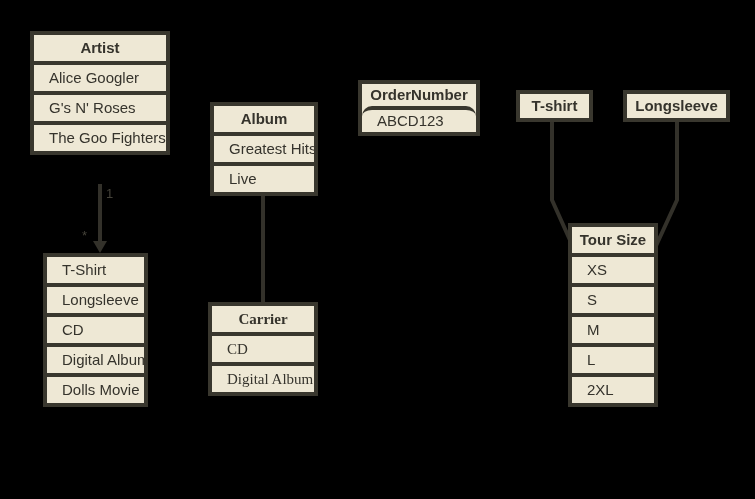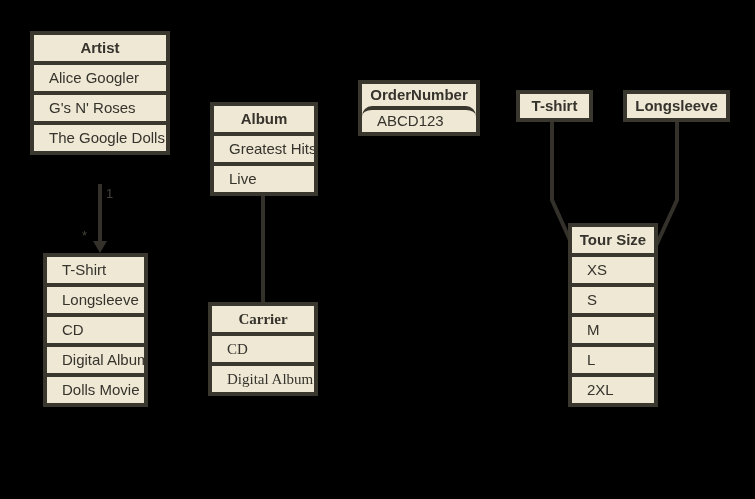--- a/index.html
+++ b/index.html
@@ -83,21 +83,21 @@
     <polygon fill="#33312A" points="93,241 107,241 100,253"></polygon>
   </svg>
 
   <span class="edge-label" id="lbl-one">1</span>
   <span class="edge-label" id="lbl-star">*</span>
 
   <div class="entity" id="artist">
     <div class="cell hdr">Artist</div>
     <div class="cell row">Alice Googler</div>
     <div class="cell row">G's N' Roses</div>
-    <div class="cell row">The Google Dolls</div>
+    <div class="cell row">The Goo Fighters</div>
   </div>
 
   <div class="entity" id="merch">
     <div class="cell row">T-Shirt</div>
     <div class="cell row">Longsleeve</div>
     <div class="cell row">CD</div>
     <div class="cell row">Digital Album</div>
     <div class="cell row">Dolls Movie</div>
   </div>
 

